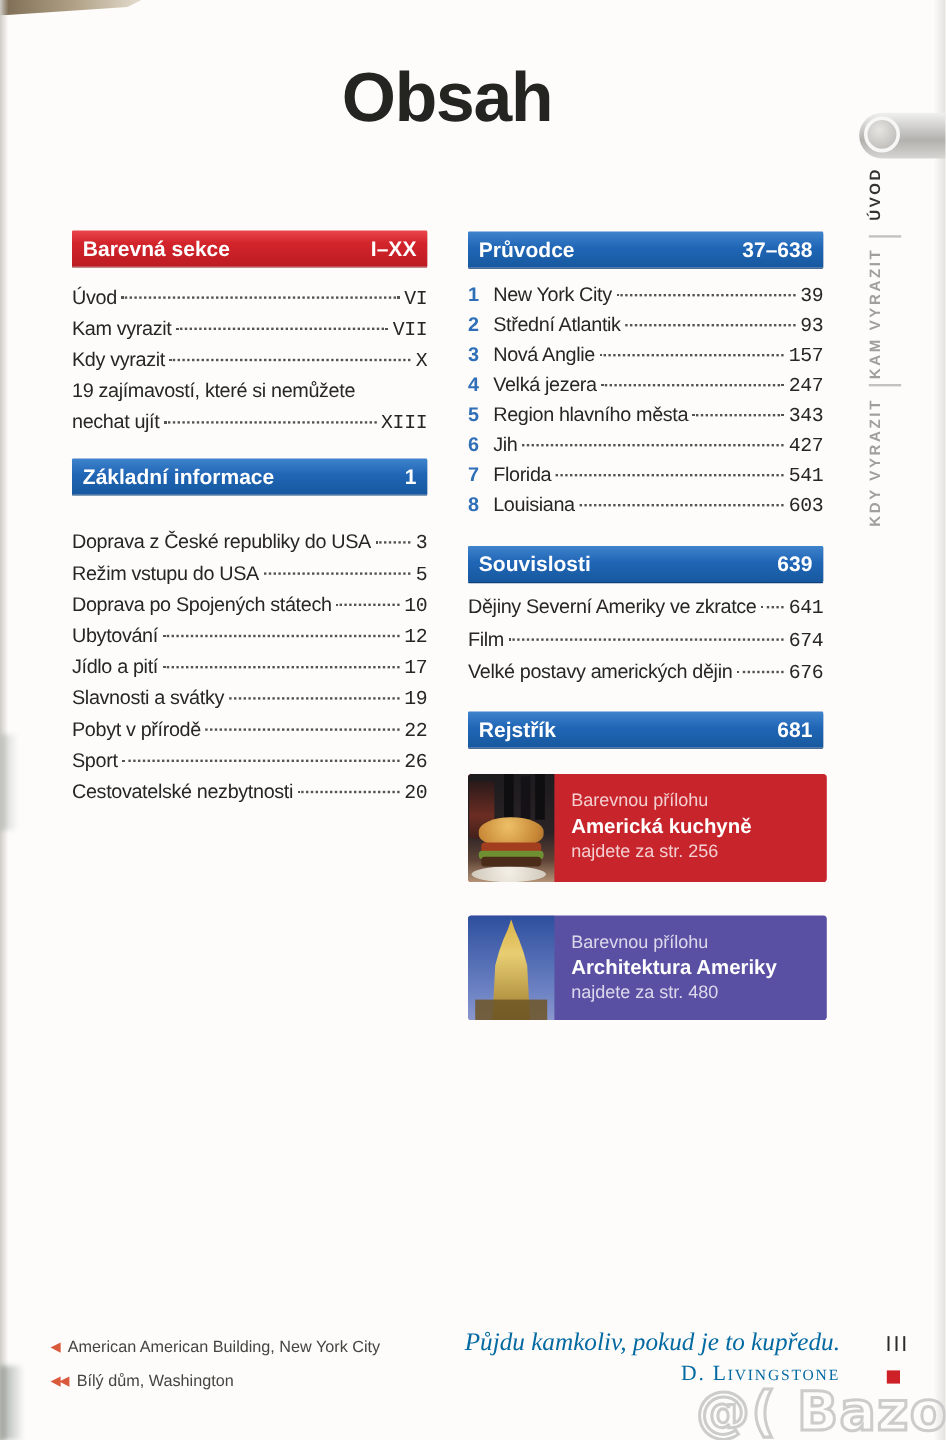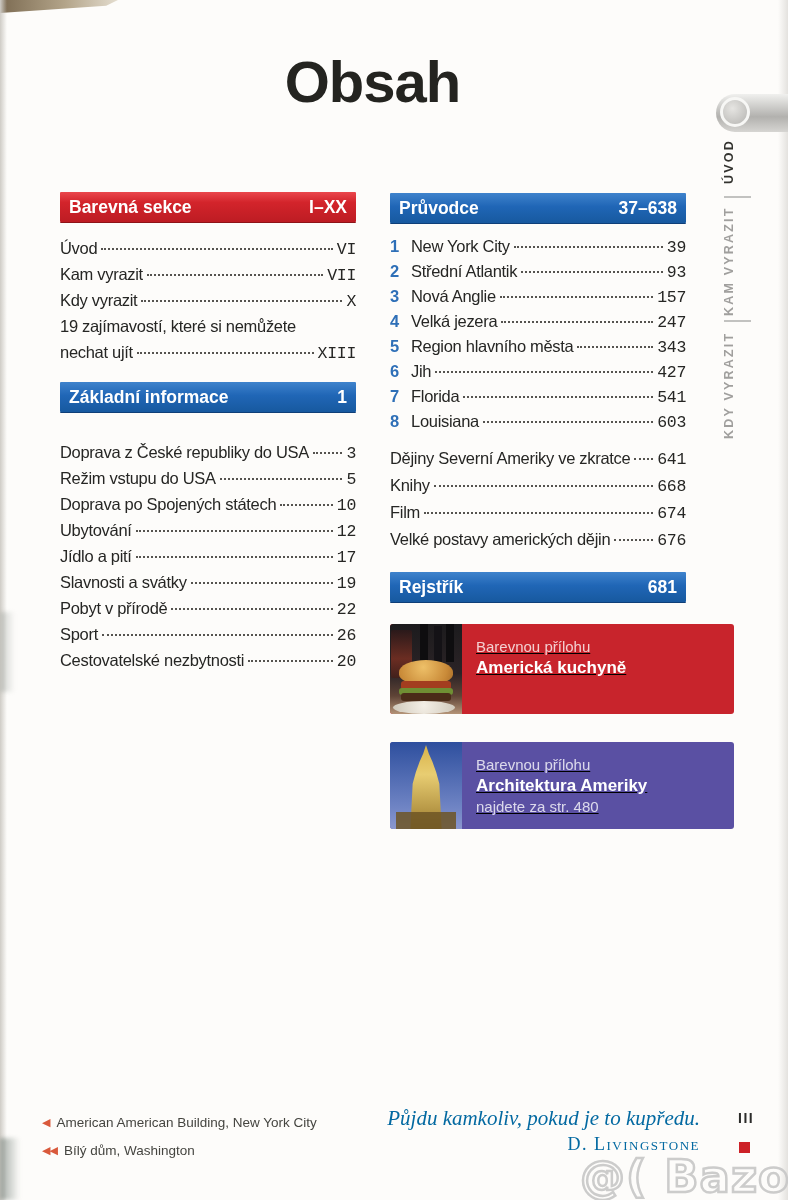--- a/index.html
+++ b/index.html
@@ -42,21 +42,21 @@
   .col-right .toc-1 { margin-top:14px; } .col-right .toc-1 .row { height:25px; }
   .col-right .bar-2 { margin-top:18px; }
   .col-right .toc-2 { margin-top:12px; } .col-right .toc-2 .row { height:27px; }
   .col-right .bar-3 { margin-top:15px; }
 
   .num { width:21px; flex:0 0 21px; color:#2e6fb7; font-weight:bold; }
   .leader { flex:1 1 10px; min-width:8px; border-bottom:2px dotted #55534f;
     margin:0 4px; position:relative; top:-4px; overflow:hidden; }
   .pg { text-align:right;font-family:Liberation Mono, monospace; }
 
-  .promo { display:flex; width:344px; border-radius:3px; overflow:hidden;text-decoration:underline; }
+  .promo { display:flex; width:299px; border-radius:3px; overflow:hidden; }
   .promo-1 { margin-top:22px; height:90px; background:#c8242c; }
   .promo-2 { margin-top:28px; height:87px; background:#5a50a3; }
   .photo { flex:0 0 72px; position:relative; overflow:hidden; }
   .photo i { position:absolute; display:block; }
   .photo-burger { background:linear-gradient(180deg,#1c1b1d 0%,#2b2326 55%,#5f4436 80%,#b49377 100%); }
   .photo-burger .stripe { left:30px; top:0; width:8px; height:40px; background:#0e0d0f; box-shadow:14px 2px 0 #141216, 26px -2px 0 #0e0d0f; }
   .photo-burger .glass { left:1px; top:6px; width:21px; height:48px;
     background:linear-gradient(180deg,#2a191a,#6b2d22 60%,#41201b); border-radius:2px; }
   .photo-burger .bun { left:9px; top:36px; width:54px; height:24px; border-radius:50% 50% 40% 40%;
     background:radial-gradient(circle at 45% 30%,#eec068,#c98a38 70%,#a96d28); }
@@ -93,22 +93,22 @@
 
   
   .caption { position:absolute; left:42px; font-size:13.5px; color:#454540;
     display:flex; align-items:center; }
   .cap-0 { top:1115px; } .cap-1 { top:1143px; }
   .cap-arrows { color:#d9593b; font-size:11px; letter-spacing:-1px; margin-right:7px; }
   .quote { position:absolute; right:88px; top:1106px; text-align:right;
     color:#0369a1; font-family:"Liberation Serif", serif; }
   .quote-text { font-style:italic; font-size:21px; }
   .quote-author { font-variant:small-caps; font-size:18px; letter-spacing:1.5px; margin-top:3px; }
-  .pagenum { position:absolute; left:738px; top:1110px; font-weight:bold;
-    font-size:14px; letter-spacing:1.5px; color:#2c2c2a; }
+  .pagenum { position:absolute; left:738px; top:1110px; font-weight:normal;
+    font-size:18px; letter-spacing:1.5px; color:#2c2c2a; }
   .redsq { position:absolute; left:739px; top:1142px; width:11px; height:11px; background:#cd2127; }
   .watermark { position:absolute; left:580px; top:1150px; white-space:nowrap;
     font-family:"DejaVu Sans", sans-serif; font-weight:bold; font-size:45px; letter-spacing:1px;
     color:rgba(255,255,255,.05); -webkit-text-stroke:2.5px #c7c7c7; opacity:.9; }
 </style>
 </head>
 <body>
 
 <div class="corner-tl"></div>
 <div class="edge-left"></div>
@@ -251,30 +251,29 @@
         <span class="pg">541</span>
       </div>
     <div class="row">
         <span class="num">8</span>
         <span>Louisiana</span>
         <span class="leader"></span>
         <span class="pg">603</span>
       </div>
   </div>
 
+  <div class="bar bar-blue bar-2">
+    <span>Souvislosti</span>
+    <span>639</span>
+  </div>
   <div class="toc toc-2">
     <div class="row">
         <span>Dějiny Severní Ameriky ve zkratce</span>
         <span class="leader"></span>
         <span class="pg">641</span>
-      </div>
-    <div class="row">
-        <span>Knihy</span>
-        <span class="leader"></span>
-        <span class="pg">668</span>
       </div>
     <div class="row">
         <span>Film</span>
         <span class="leader"></span>
         <span class="pg">674</span>
       </div>
     <div class="row">
         <span>Velké postavy amerických dějin</span>
         <span class="leader"></span>
         <span class="pg">676</span>
@@ -292,20 +291,21 @@
         <i class="glass"></i>
         <i class="plate"></i>
         <i class="bun"></i>
         <i class="filling"></i>
         <i class="lettuce"></i>
         <i class="patty"></i>
     </div>
     <div class="ptext">
       <div class="eyebrow">Barevnou přílohu</div>
       <div class="ptitle">Americká kuchyně</div>
+      <div class="note">najdete za str. 256</div>
     </div>
   </div>
 
   <div class="promo promo-2">
     <div class="photo photo-chrysler">
       <i class="tower"></i>
         <i class="base"></i>
     </div>
     <div class="ptext">
       <div class="eyebrow">Barevnou přílohu</div>

